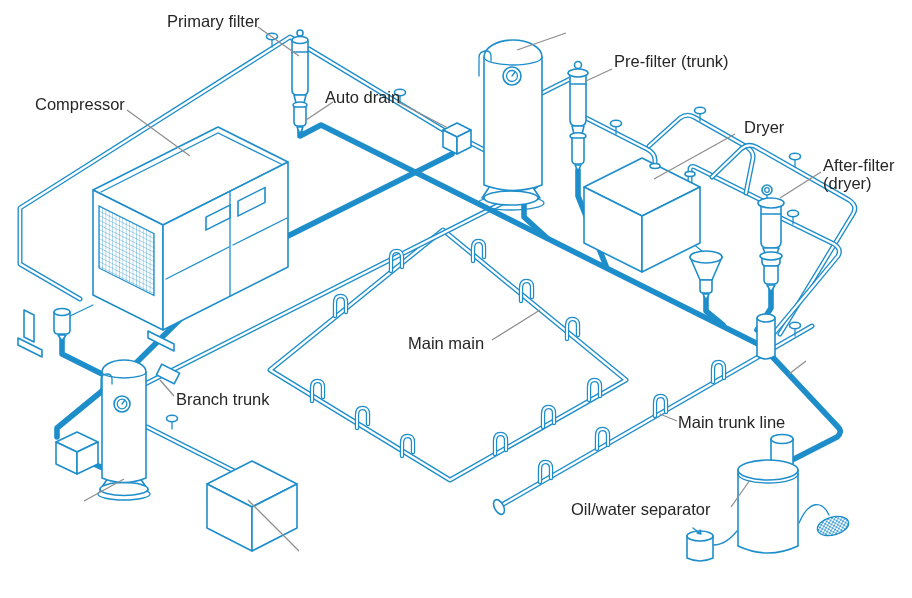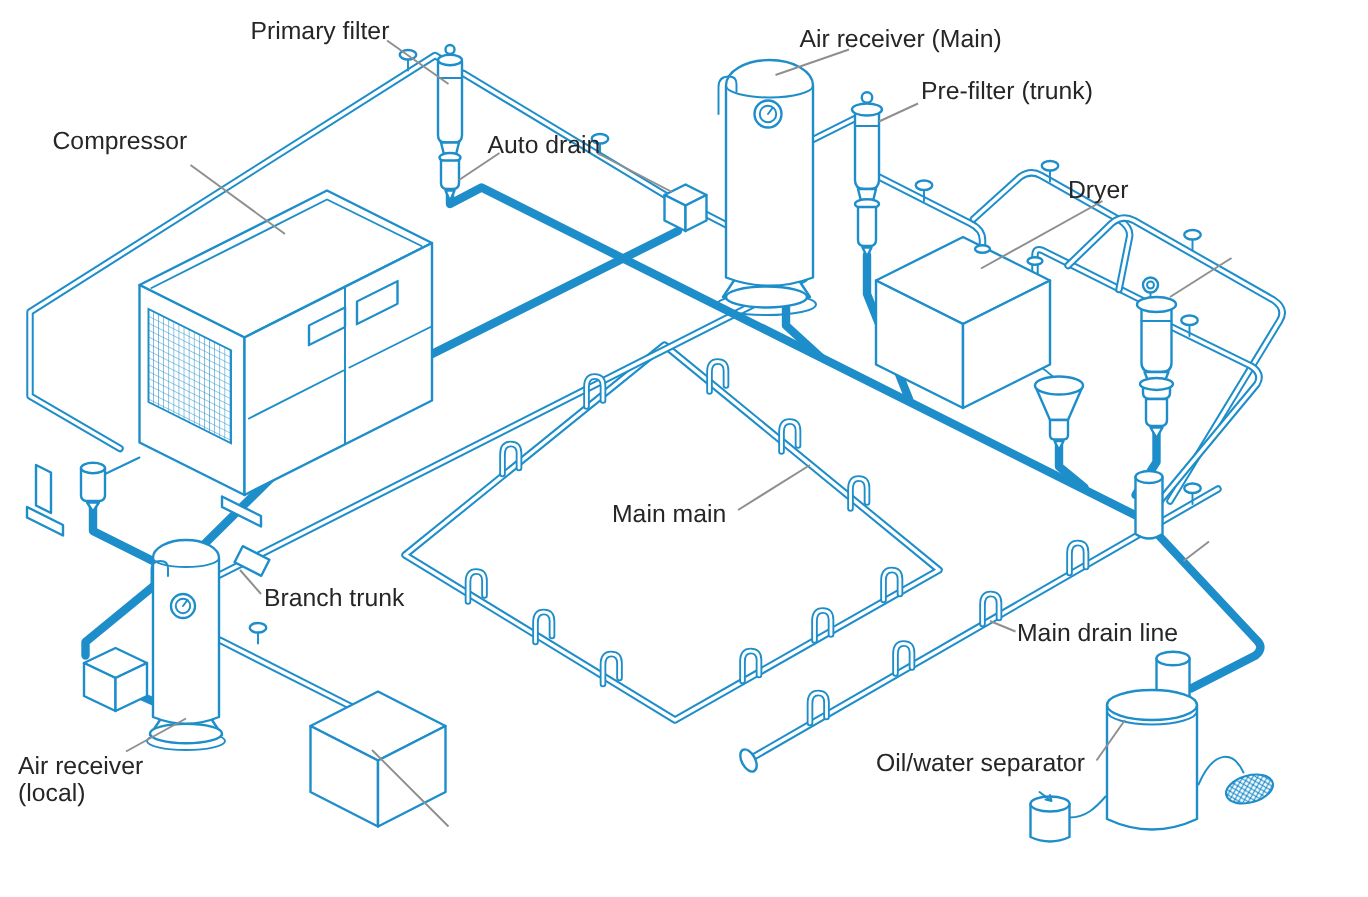--- a/index.html
+++ b/index.html
@@ -304,24 +304,23 @@
     <path class="ld" d="M174,396 L160,380"></path>
     <path class="ld" d="M806,361 L789,374"></path>
     <path class="ld" d="M677,421 L660,414"></path>
     <path class="ld" d="M84,501 L124,479"></path>
     <path class="ld" d="M731,507 L750,480"></path>
     <path class="ld" d="M299,551 L248,500"></path>
   </g>
 </svg>
 
 <div class="lbl" style="left:167px;top:12px">Primary filter</div>
-<div class="lbl" style="left:35px;top:85px">Compressor</div>
+<div class="lbl" style="left:35px;top:95px">Compressor</div>
 <div class="lbl" style="left:325px;top:88px">Auto drain</div>
-<div class="lbl" style="left:533px;top:17px">Air receiver (Main)</div>
 <div class="lbl" style="left:614px;top:52px">Pre-filter (trunk)</div>
-<div class="lbl" style="left:712px;top:118px">Dryer</div>
+<div class="lbl" style="left:744px;top:118px">Dryer</div>
+<div class="lbl" style="left:823px;top:156px">After-filter
+(dryer)</div>
 <div class="lbl" style="left:408px;top:334px">Main main</div>
 <div class="lbl" style="left:176px;top:390px">Branch trunk</div>
-<div class="lbl" style="left:678px;top:413px">Main drain line</div>
-<div class="lbl" style="left:12px;top:502px">Air receiver
-(local)</div>
-<div class="lbl" style="left:584px;top:500px">Oil/water separator</div>
+<div class="lbl" style="left:678px;top:413px">Main trunk line</div>
+<div class="lbl" style="left:571px;top:500px">Oil/water separator</div>
 </div>
 
 </body></html>

